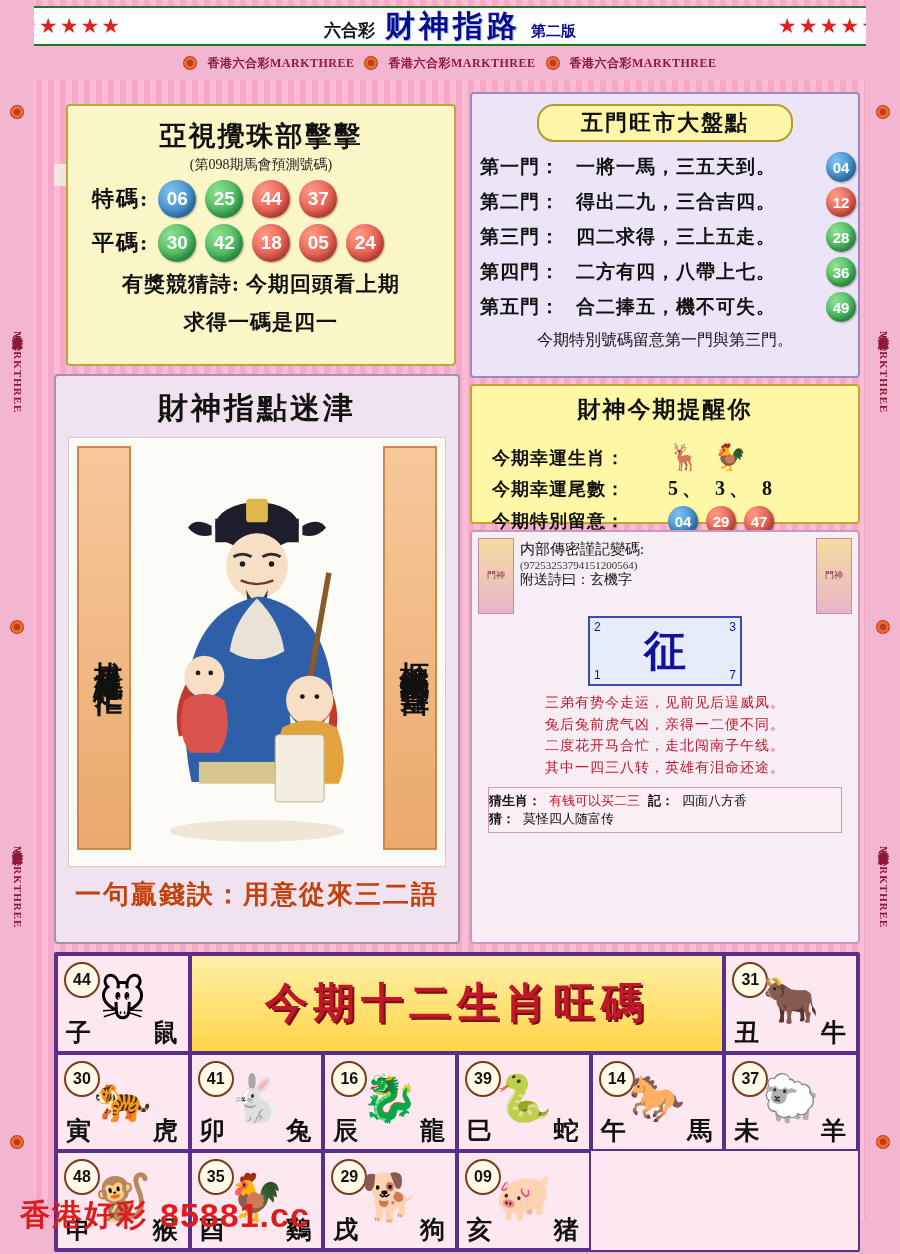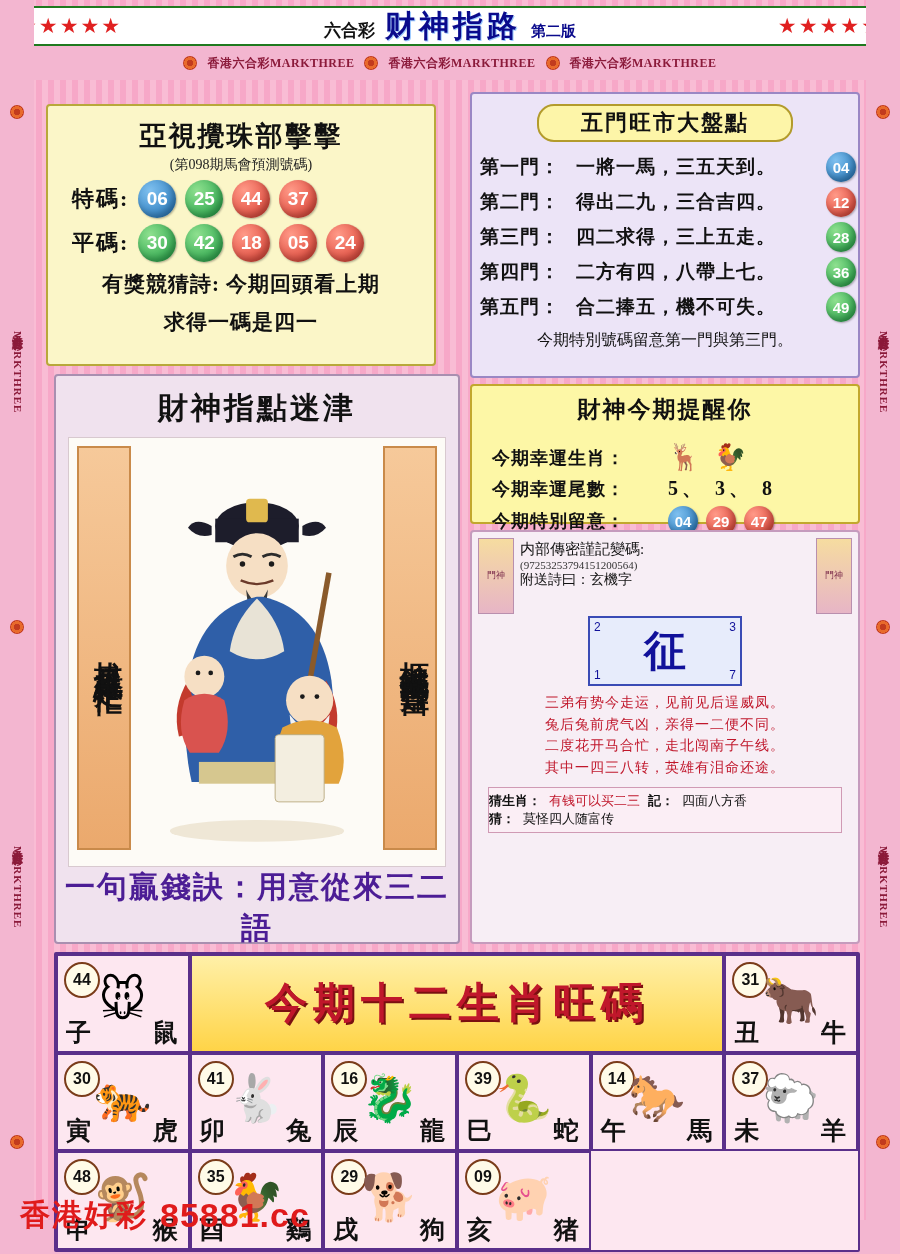--- a/index.html
+++ b/index.html
@@ -64,21 +64,21 @@
     text-shadow:1px 1px 0 #9ecbff;
   }
   .mh-edition{font-size:15px;color:#0a0a8c;font-family:"Liberation Serif",serif;font-weight:bold;}
   
   .content{
     position:absolute;left:40px;right:40px;top:84px;bottom:40px;
   }
   .panel{position:absolute;box-sizing:border-box;}
   
   #p-forecast{
-    left:6px;top:20px;width:390px;height:262px;
+    left:26px;top:20px;width:390px;height:262px;
     background:#fbf6c8;border:2px solid #b8a83a;border-radius:4px;
     padding:8px 10px;
   }
   #p-forecast h2{
     margin:4px 0 2px;text-align:center;font-size:27px;color:#111;
     font-family:"Liberation Serif",serif;letter-spacing:2px;font-weight:bold;
   }
   .sub{text-align:center;font-size:14px;color:#222;font-family:"Liberation Serif",serif;margin-bottom:6px;}
   .numrow{display:flex;align-items:center;gap:9px;margin:6px 0 4px 14px;}
   .numlabel{font-size:22px;font-family:"Liberation Serif",serif;font-weight:bold;color:#111;letter-spacing:2px;}
@@ -133,22 +133,22 @@
     font-family:"Liberation Serif",serif;font-size:29px;font-weight:bold;color:#111;
     display:flex;align-items:flex-start;justify-content:center;
     padding-top:10px;box-sizing:border-box;letter-spacing:4px;
   }
   .couplet.left{left:8px;}
   .couplet.right{right:8px;}
   .deity{
     position:absolute;left:70px;right:70px;top:6px;bottom:4px;
   }
   .footline{
-    text-align:center;font-size:30px;font-weight:bold;
-    font-family:"Liberation Serif",serif;color:#4c1d95;letter-spacing:2px;
+    margin-top:10px;text-align:center;font-size:26px;font-weight:bold;
+    font-family:"Liberation Serif",serif;color:#c2410c;letter-spacing:2px;
   }
   
   #p-remind{
     left:430px;top:300px;width:390px;height:140px;
     background:#fdf7a6;border:2px solid #c2a72e;border-radius:4px;padding:6px 10px;
   }
   #p-remind h3{
     margin:2px 0 20px;text-align:center;font-size:23px;color:#111;
     font-family:"Liberation Serif",serif;font-weight:bold;letter-spacing:2px;
   }

